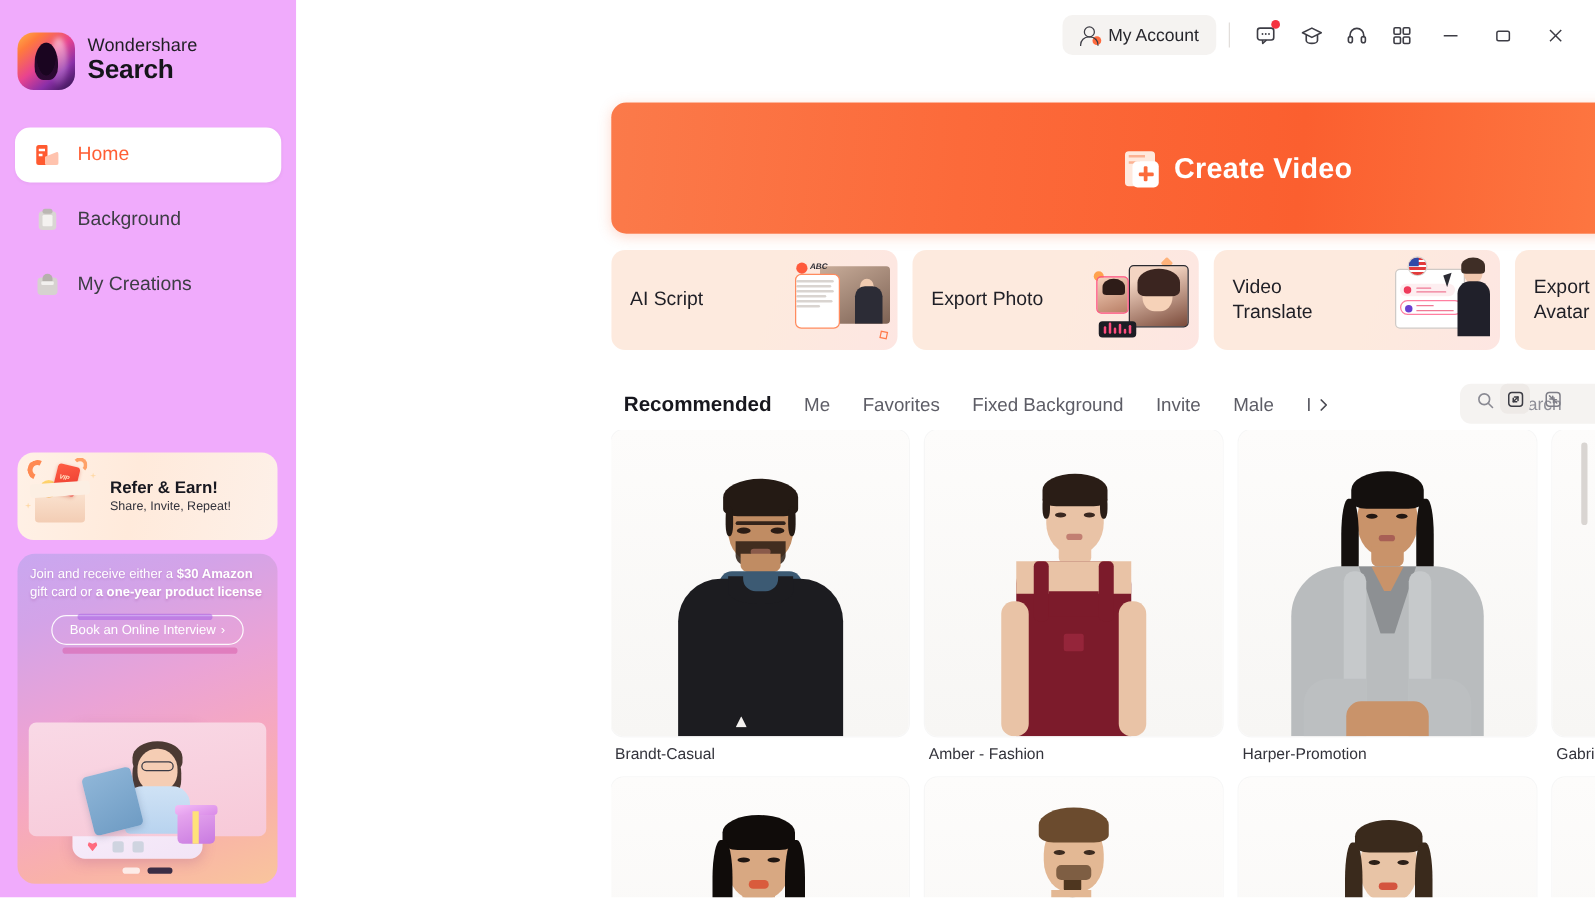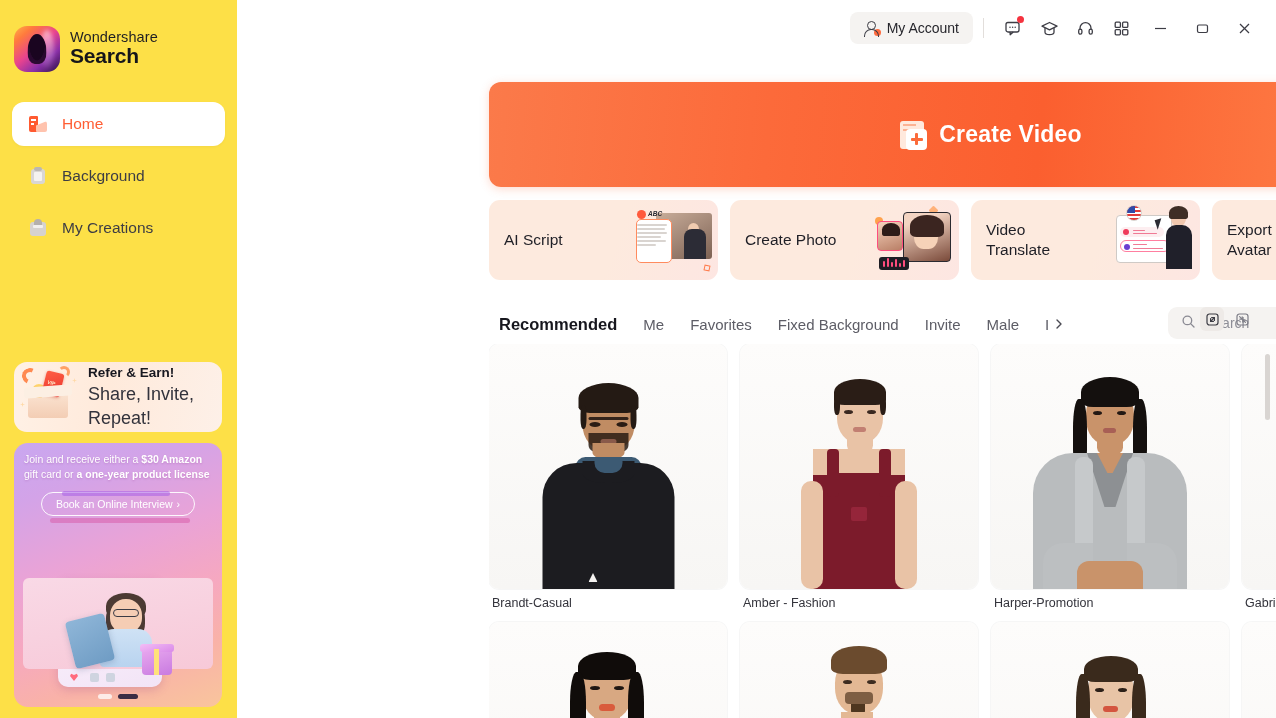--- a/index.html
+++ b/index.html
@@ -7,21 +7,21 @@
     width: 1276px; height: 718px;
     overflow: hidden;
     font-family: "Liberation Sans", sans-serif;
     background: #ffffff;
   }
   #app { position: relative; width: 1276px; height: 718px; display: flex; }
 
   
   .sidebar {
     width: 237px; height: 718px;
-    background: #fde047;
+    background: #f0abfc;
     flex-shrink: 0;
     position: relative;
   }
   .brand { display: flex; align-items: center; gap: 10px; padding: 26px 0 0 14px; }
   .brand-logo {
     width: 46px; height: 46px; border-radius: 13px;
     background: linear-gradient(140deg,#ffb347 0%,#ff7a3d 20%,#e8438f 48%,#8b2fa8 72%,#2b1245 100%);
     position: relative; overflow: hidden; flex-shrink: 0;
   }
   .brand-logo::after {
@@ -73,21 +73,21 @@
   .gift-box { position:absolute; left:14px; top:30px; width:40px; height:26px; background:linear-gradient(180deg,#fbe4d2,#f3cdb4); border-radius:3px; }
   .gift-lid { position:absolute; left:10px; top:24px; width:48px; height:11px; background:#fcefe3; border-radius:3px; transform: rotate(-4deg); }
   .gift-card { position:absolute; left:30px; top:10px; width:18px; height:24px; background:linear-gradient(150deg,#ff5f45,#e8342c); border-radius:3px; transform: rotate(14deg); box-shadow:0 1px 3px rgba(200,60,40,.4); }
   .gift-card::after{content:"VIP"; position:absolute; left:3px; top:8px; font-size:5px; color:#ffe9c9; font-weight:bold;}
   .gift-coin { position:absolute; left:18px; top:22px; width:14px; height:14px; background:linear-gradient(180deg,#ffd770,#f2a73c); border-radius:50%; }
   .gift-rib1 { position:absolute; left:8px; top:6px; width:16px; height:16px; border:4px solid #ff8a52; border-radius:50%; border-right-color:transparent; border-bottom-color:transparent; transform:rotate(-20deg); }
   .gift-rib2 { position:absolute; left:44px; top:4px; width:12px; height:12px; border:3px solid #ffa167; border-radius:50%; border-left-color:transparent; border-bottom-color:transparent; }
   .sparkle { position:absolute; width:5px; height:5px; background:#ffd9a6; clip-path: polygon(50% 0,60% 40%,100% 50%,60% 60%,50% 100%,40% 60%,0 50%,40% 40%); }
   .refer-txt { padding-left: 2px; }
   .refer-title { font-size: 13.5px; font-weight: bold; color: #181820; line-height:1.35; }
-  .refer-sub { font-size: 18px; color: #33333c; line-height:1.35; }
+  .refer-sub { font-size: 10px; color: #33333c; line-height:1.35; }
 
   
   .interview-card {
     position:absolute; left:14px; top:443px; width:208px; height:264px;
     border-radius: 14px; overflow:hidden; cursor:pointer;
     background: linear-gradient(160deg, #c9a7f0 0%, #d3a3e8 18%, #eaa3d6 42%, #f6a8c0 62%, #f9b2a8 80%, #f9c59c 100%);
   }
   .iv-h { text-align:center; padding-top: 20px; }
   .iv-h1, .iv-h2 {
     font-size: 21px; font-weight: bold; color: #ffffff; letter-spacing: -.2px;
@@ -427,21 +427,21 @@
             <i class="a1-line" style="top:25px;width:30px"></i>
             <i class="a1-line" style="top:29px;width:24px"></i>
             <i class="a1-line" style="top:33px;width:29px"></i>
             <i class="a1-line" style="top:37px;width:19px"></i>
             <i class="a1-sq"></i>
           </div>
         </div>
 
         <div class="feat-card">
           <div class="feat-label">
-            <span>Create Photo</span>
+            <span>Export Photo</span>
           </div>
           <div class="feat-art">
             <i class="a2-dia"></i>
             <i class="a2-main"></i>
             <i class="a2-dot"></i>
             <i class="a2-side"></i>
             <i class="a2-wave">
               <i style="left:4px;height:6px"></i>
                 <i style="left:8px;height:9px"></i>
                 <i style="left:12px;height:5px"></i>

